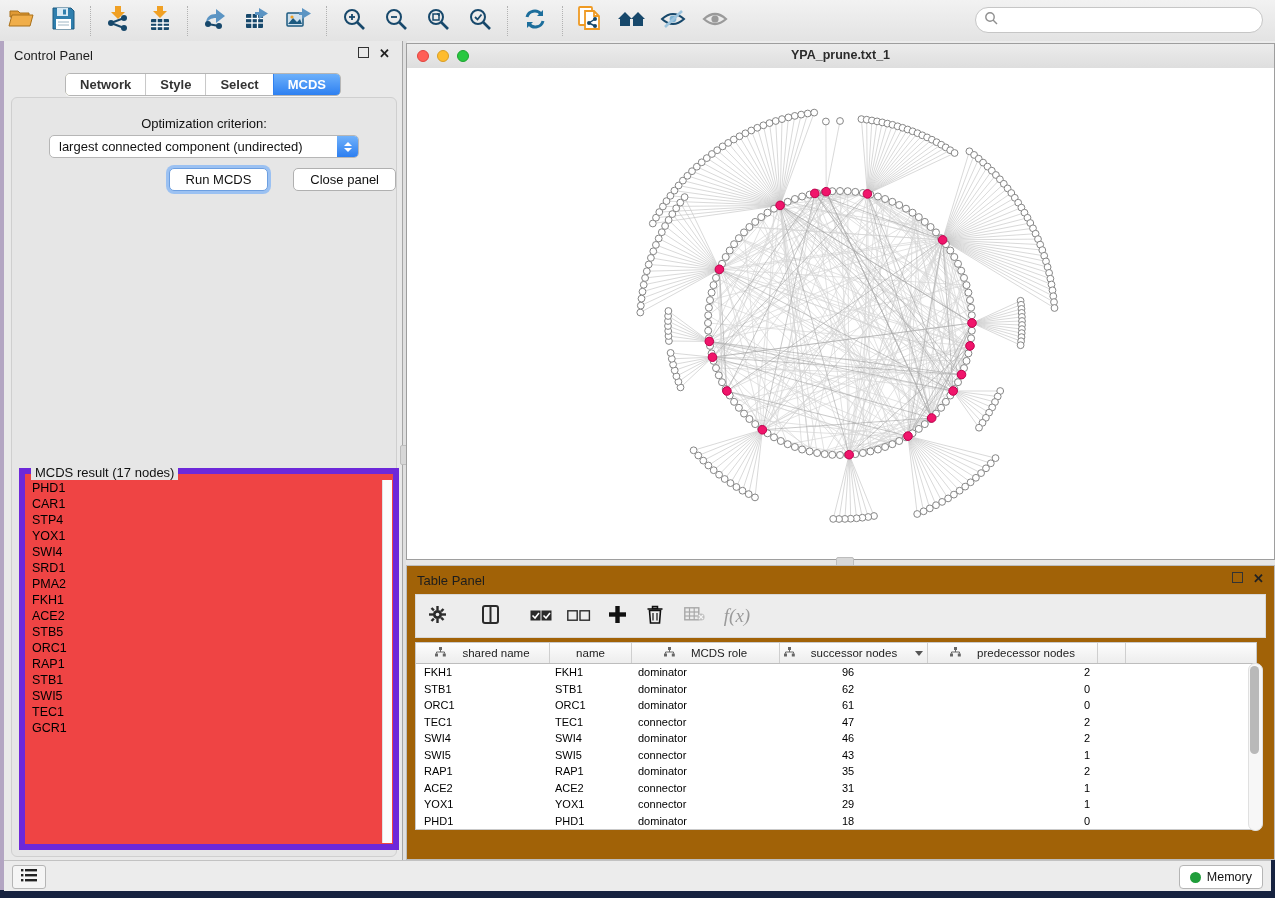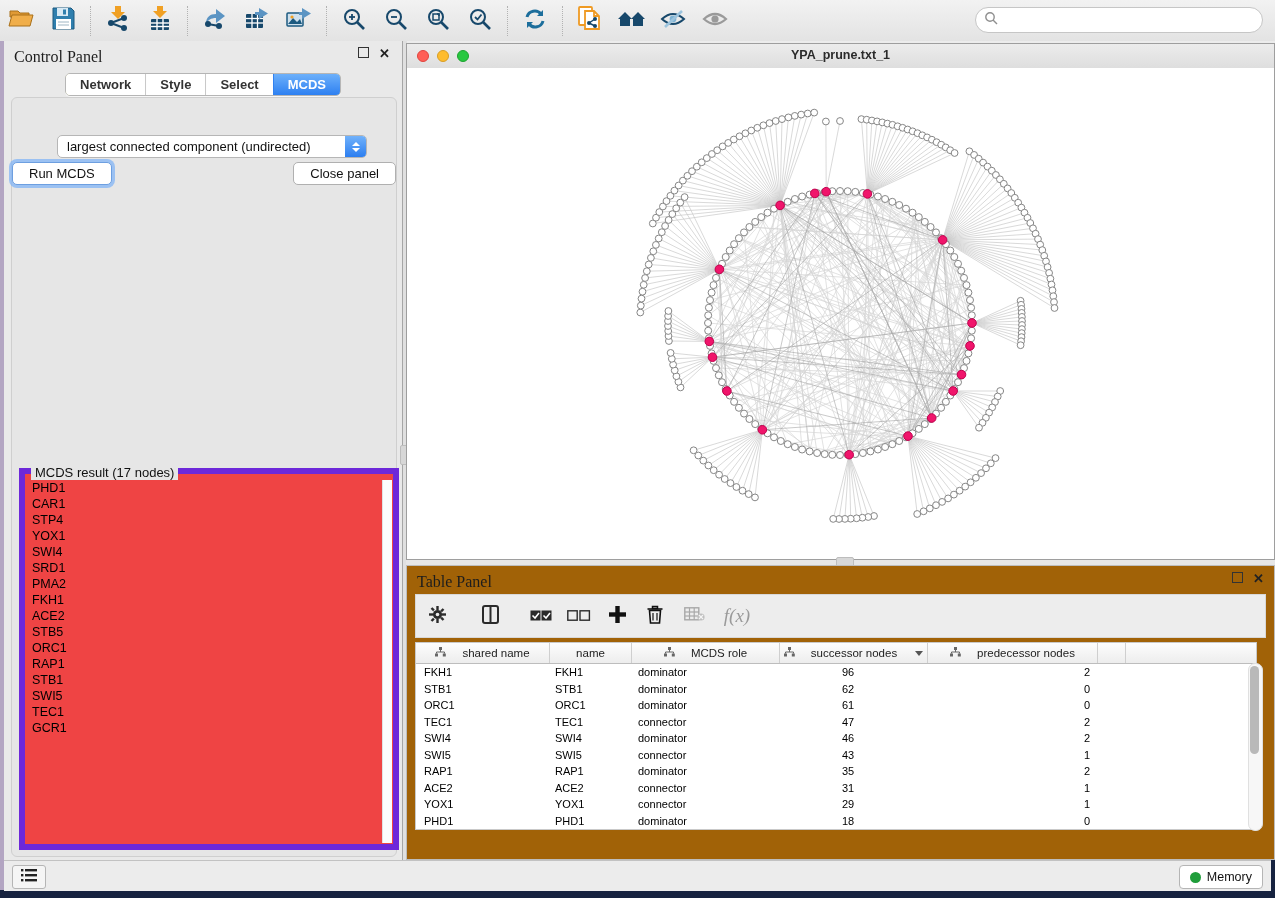--- a/index.html
+++ b/index.html
@@ -15,42 +15,42 @@
   .tb-btn{width:40px;height:34px;display:flex;align-items:center;justify-content:center;margin:0 1px;border-radius:4px;}
   .tb-sep{width:0;height:30px;border-left:1px dotted #b2b2b2;margin:0 6px;}
   #search-box{position:absolute;right:12px;top:7px;width:288px;height:26px;background:#fff;
     border:1px solid #c6c6c6;border-radius:13px;display:flex;align-items:center;padding:0 8px;box-sizing:border-box;}
   #search-box input{border:none;outline:none;flex:1;font-size:12px;margin-left:6px;font-family:"Liberation Sans",sans-serif;background:transparent;}
   
   #left-strip{position:absolute;left:0;top:41px;width:4px;height:849px;background:#b3a5c2;}
   #main{position:absolute;left:4px;top:41px;width:1271px;height:819px;background:#ececec;}
   
   #control-panel{position:absolute;left:0;top:0;width:398px;height:819px;background:#e9e9e9;}
-  .panel-title{position:absolute;left:10px;top:7px;font-size:16px;color:#1d1d1d;font-family:Liberation Serif, serif;}
+  .panel-title{position:absolute;left:10px;top:7px;font-size:13px;color:#1d1d1d;}
   .panel-wctl{position:absolute;top:6px;display:flex;gap:10px;align-items:center;}
   #cp-wctl{right:12px;}
   .wbtn{font-size:12px;color:#222;line-height:12px;cursor:default;}
   .float-glyph{width:9px;height:9px;border:1.4px solid #333;display:inline-block;}
   .x-glyph{font-weight:bold;font-size:13px;}
   #cp-tabs{position:absolute;left:50%;transform:translateX(-50%);top:32px;display:flex;
     border:1px solid #b5b5b5;border-radius:5px;overflow:hidden;background:#fef9c3;box-shadow:0 1px 0 #ffffffa0;}
   .seg{padding:3px 14px;font-size:13px;font-weight:bold;color:#333;background:#fff;border-left:1px solid #c9c9c9;}
   .seg:first-child{border-left:none;}
   .seg.selected{background:linear-gradient(#6cb0fb,#2e80f1);color:#fff;border-left-color:#2e80f1;}
   #cp-content{position:absolute;left:7px;top:56px;width:384px;height:758px;background:#e6e6e6;
     border:1px solid #cfcfcf;border-radius:6px;}
   #opt-label{position:absolute;left:0;right:0;top:18px;text-align:center;font-size:13px;color:#111;}
   #opt-select{position:absolute;left:37px;top:37px;width:310px;height:23px;background:#fff;
-    border:1px solid #b6b6b6;border-radius:5px;display:flex;align-items:center;box-sizing:border-box;margin-left:8px;}
+    border:1px solid #b6b6b6;border-radius:5px;display:flex;align-items:center;box-sizing:border-box;}
   #opt-select .sel-text{flex:1;font-size:13px;color:#111;padding-left:9px;white-space:nowrap;}
   .sel-cap{width:21px;height:21px;border-radius:0 4px 4px 0;background:linear-gradient(#71b2fb,#2c7ef0);
     display:flex;flex-direction:column;align-items:center;justify-content:center;gap:2px;}
   .tri-up{width:0;height:0;border-left:4px solid transparent;border-right:4px solid transparent;border-bottom:4px solid #fff;}
   .tri-dn{width:0;height:0;border-left:4px solid transparent;border-right:4px solid transparent;border-top:4px solid #fff;}
-  #cp-buttons{position:absolute;left:0;right:0;top:64px;display:flex;justify-content:space-between;gap:4px;}
+  #cp-buttons{position:absolute;left:0;right:0;top:70px;display:flex;justify-content:flex-end;gap:25px;}
   .mac-btn{background:#fff;border:1px solid #b0b0b0;border-radius:5px;font-size:13px;color:#111;
     padding:3px 16px;font-family:"Liberation Sans",sans-serif;}
   .mac-btn.focused{box-shadow:0 0 0 3px #7eb3f7b8;border-color:#6d9fe0;}
   #result-fieldset{position:absolute;left:7px;top:370px;width:368px;height:370px;
     border:6px solid #6d28d9;background:#ef4444;}
   #result-legend{position:absolute;left:6px;top:-9px;background:#e6e6e6;padding:0 4px;font-size:13px;color:#111;}
   #result-list{position:absolute;left:1px;top:6px;right:10px;bottom:1px;overflow:hidden;padding-left:6px;}
   .list-item{font-size:12.5px;line-height:16px;color:#000;}
   #result-scroll{position:absolute;right:1px;top:6px;bottom:1px;width:9px;background:#fcfcfc;border-left:1px solid #e2e2e2;}
   
@@ -309,20 +309,21 @@
       <span class="wbtn"><span class="float-glyph"></span></span>
       <span class="wbtn x-glyph">✕</span>
     </div>
     <div id="cp-tabs">
       <span class="seg">Network</span>
       <span class="seg">Style</span>
       <span class="seg">Select</span>
       <span class="seg selected">MCDS</span>
     </div>
     <div id="cp-content">
+      <div id="opt-label">Optimization criterion:</div>
       <div id="opt-select">
         <span class="sel-text">largest connected component (undirected)</span>
         <span class="sel-cap">
             <span class="tri-up"></span>
             <span class="tri-dn"></span>
           </span>
       </div>
       <div id="cp-buttons">
         <button class="mac-btn focused">Run MCDS</button>
         <button class="mac-btn">Close panel</button>

